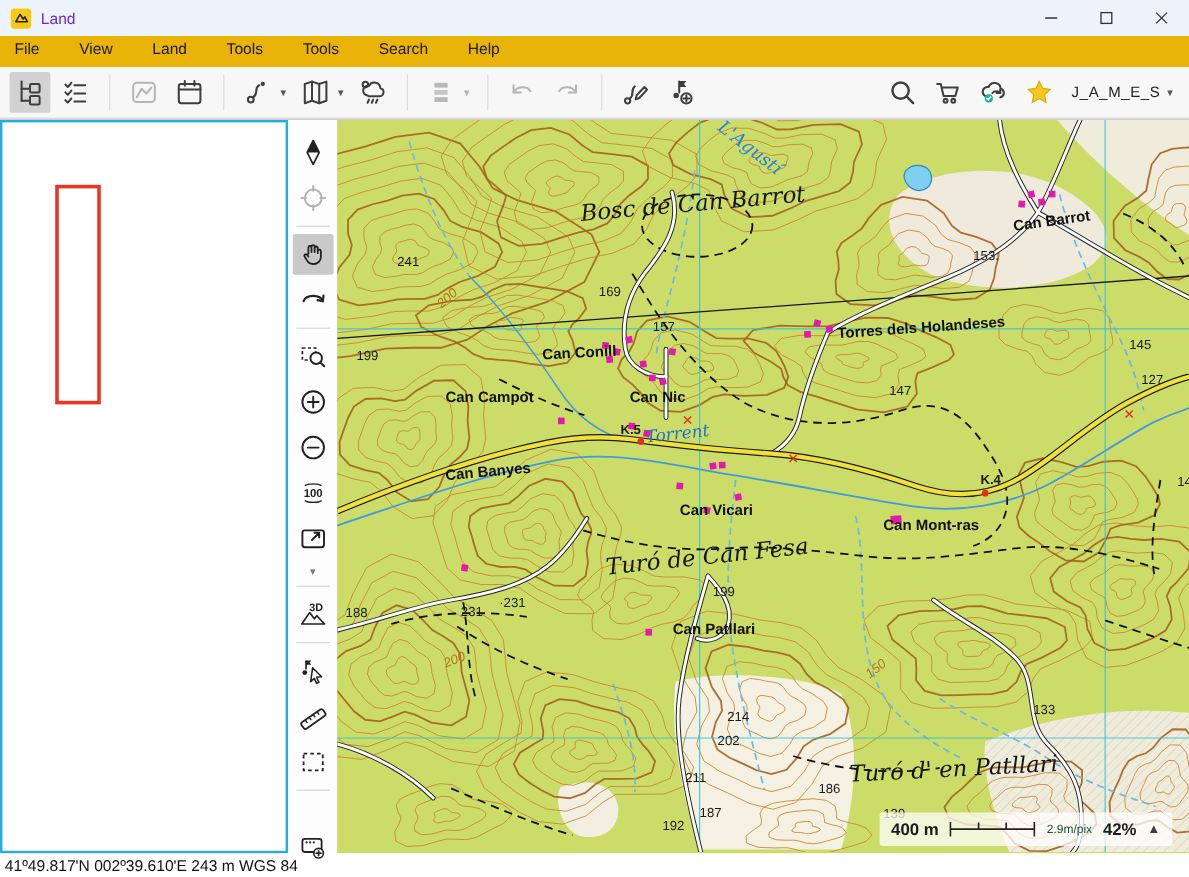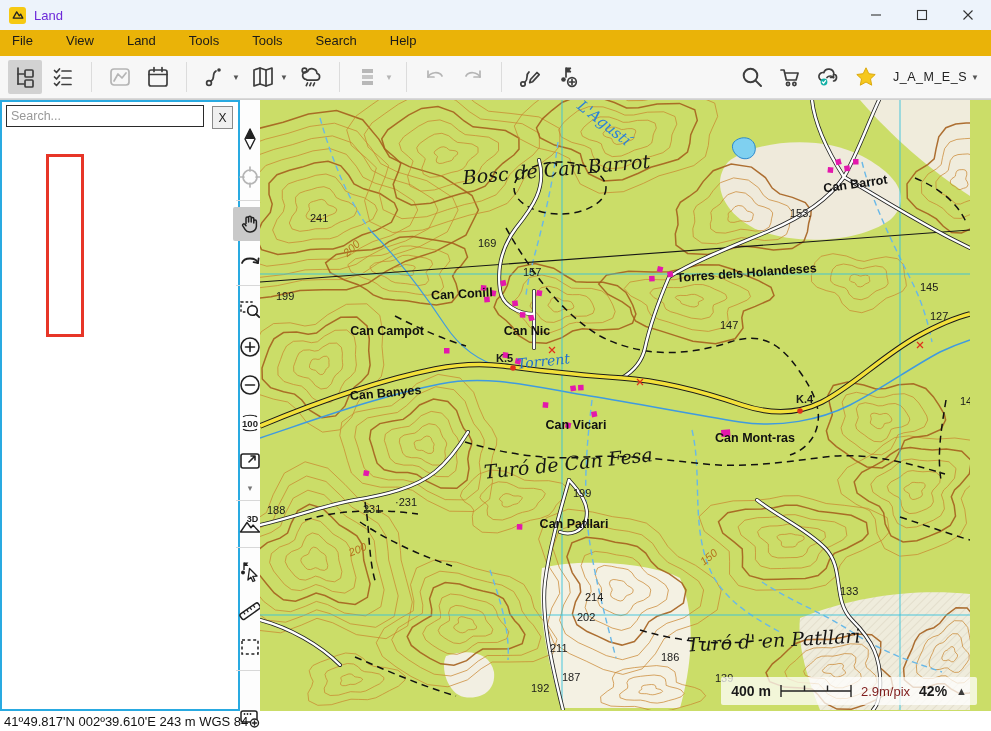--- a/index.html
+++ b/index.html
@@ -32,42 +32,42 @@
   .tree-header{height:26px;position:relative;display:flex;align-items:center;justify-content:center;font-size:13px;flex:none;}
   .tree-close{position:absolute;right:7px;top:3px;font-size:14px;color:#555;line-height:1;}
   .search-row{height:32px;position:relative;padding:3px 4px;box-sizing:border-box;flex:none;}
   .search-input{width:198px;height:22px;border:1px solid #2a2a2a;box-sizing:border-box;font-size:12.5px;padding:0 4px;font-family:"Liberation Sans",sans-serif;}
   .search-input::placeholder{color:#999;}
   .search-clear{position:absolute;right:5px;top:4px;width:21px;height:23px;background:#f0f0f0;border:1px solid #8a8a8a;box-sizing:border-box;display:flex;align-items:center;justify-content:center;font-size:12px;}
   .tree-rows{flex:1;overflow:hidden;}
   
   .annotation-rect{position:absolute;left:46px;top:154px;width:32px;height:177px;border:3px solid #e73527;z-index:40;pointer-events:none;}
   
-  .vtoolbar{width:20px;flex:none;background:#fdfdfd;display:flex;flex-direction:column;align-items:center;padding-top:20px;box-sizing:border-box;}
+  .vtoolbar{width:41px;flex:none;background:#fdfdfd;display:flex;flex-direction:column;align-items:center;padding-top:8px;box-sizing:border-box;}
   .vbtn{width:34px;height:34px;margin:2px 0;border-radius:2px;display:flex;align-items:center;justify-content:center;flex:none;}
   .vbtn.active{background:#c9c9c9;}
   .vbtn.small{height:16px;margin:0;}
   .vbtn svg{width:24px;height:24px;}
   .vsep{width:28px;height:1px;background:#d8d8d8;margin:4px 0;flex:none;}
   .vgap{margin-top:26px;}
   .more-glyph{font-size:9px;color:#777;}
   
   .map-area{flex:1;position:relative;background:#cbdd68;overflow:hidden;}
   .map-area svg.mapsvg{position:absolute;left:0;top:0;}
   text{font-family:"Liberation Sans",sans-serif;}
   .place{font-weight:bold;font-size:12.5px;fill:#101010;}
   .spot{font-size:11px;fill:#1a1a1a;}
   .spot-bold{font-size:11px;font-weight:bold;fill:#1a1a1a;}
   .hill{font-family:"DejaVu Serif",serif;font-style:italic;font-size:19px;fill:#151515;}
   .stream{font-family:"DejaVu Serif",serif;font-style:italic;font-size:14px;fill:#1d6fd0;}
   .stream-lg{font-family:"DejaVu Serif",serif;font-style:italic;font-size:15px;fill:#2b80d8;}
   .contour-lbl{font-style:italic;font-size:11px;fill:#b4731f;}
   .scale-overlay{position:absolute;right:14px;bottom:6px;height:28px;background:rgba(255,255,255,.74);border-radius:2px;display:flex;align-items:center;padding:0 10px;gap:9px;}
   .scale-dist{font-size:14px;font-weight:bold;}
-  .scale-res{font-size:13px;color:#7f1d1d;}
+  .scale-res{font-size:10px;color:#14532d;}
   .scale-zoom{font-size:14px;font-weight:bold;}
   .scale-tri{font-size:11px;color:#3c3c3c;}
   
   .statusbar{height:21px;background:#fff;display:flex;align-items:center;padding-left:4px;font-size:13px;color:#111;}
 </style>
 </head>
 <body>
 
 <div class="window">
 
@@ -263,24 +263,20 @@
         </span>
       </div>
       <div class="user-menu">
         <span>J_A_M_E_S</span>
         <span class="tb-dd">▼</span>
       </div>
     </div>
 
   <div class="main">
     <div class="tree-panel">
-      <div class="search-row">
-        <input class="search-input" placeholder="Search..." style="">
-        <div class="search-clear">X</div>
-      </div>
       <div class="tree-rows" id="treeRows"></div>
     </div>
 
     <div class="vtoolbar" id="vtoolbar">
         <div class="vbtn">
           <span style="display:flex">
             <svg viewBox="0 0 24 24">
               <path d="M12 2l5 10-5 10-5-10Z" fill="#fff" stroke="#222" stroke-width="1.4" stroke-linejoin="round"></path>
               <path d="M12 2l5 10H7Z" fill="#222"></path>
             </svg>

